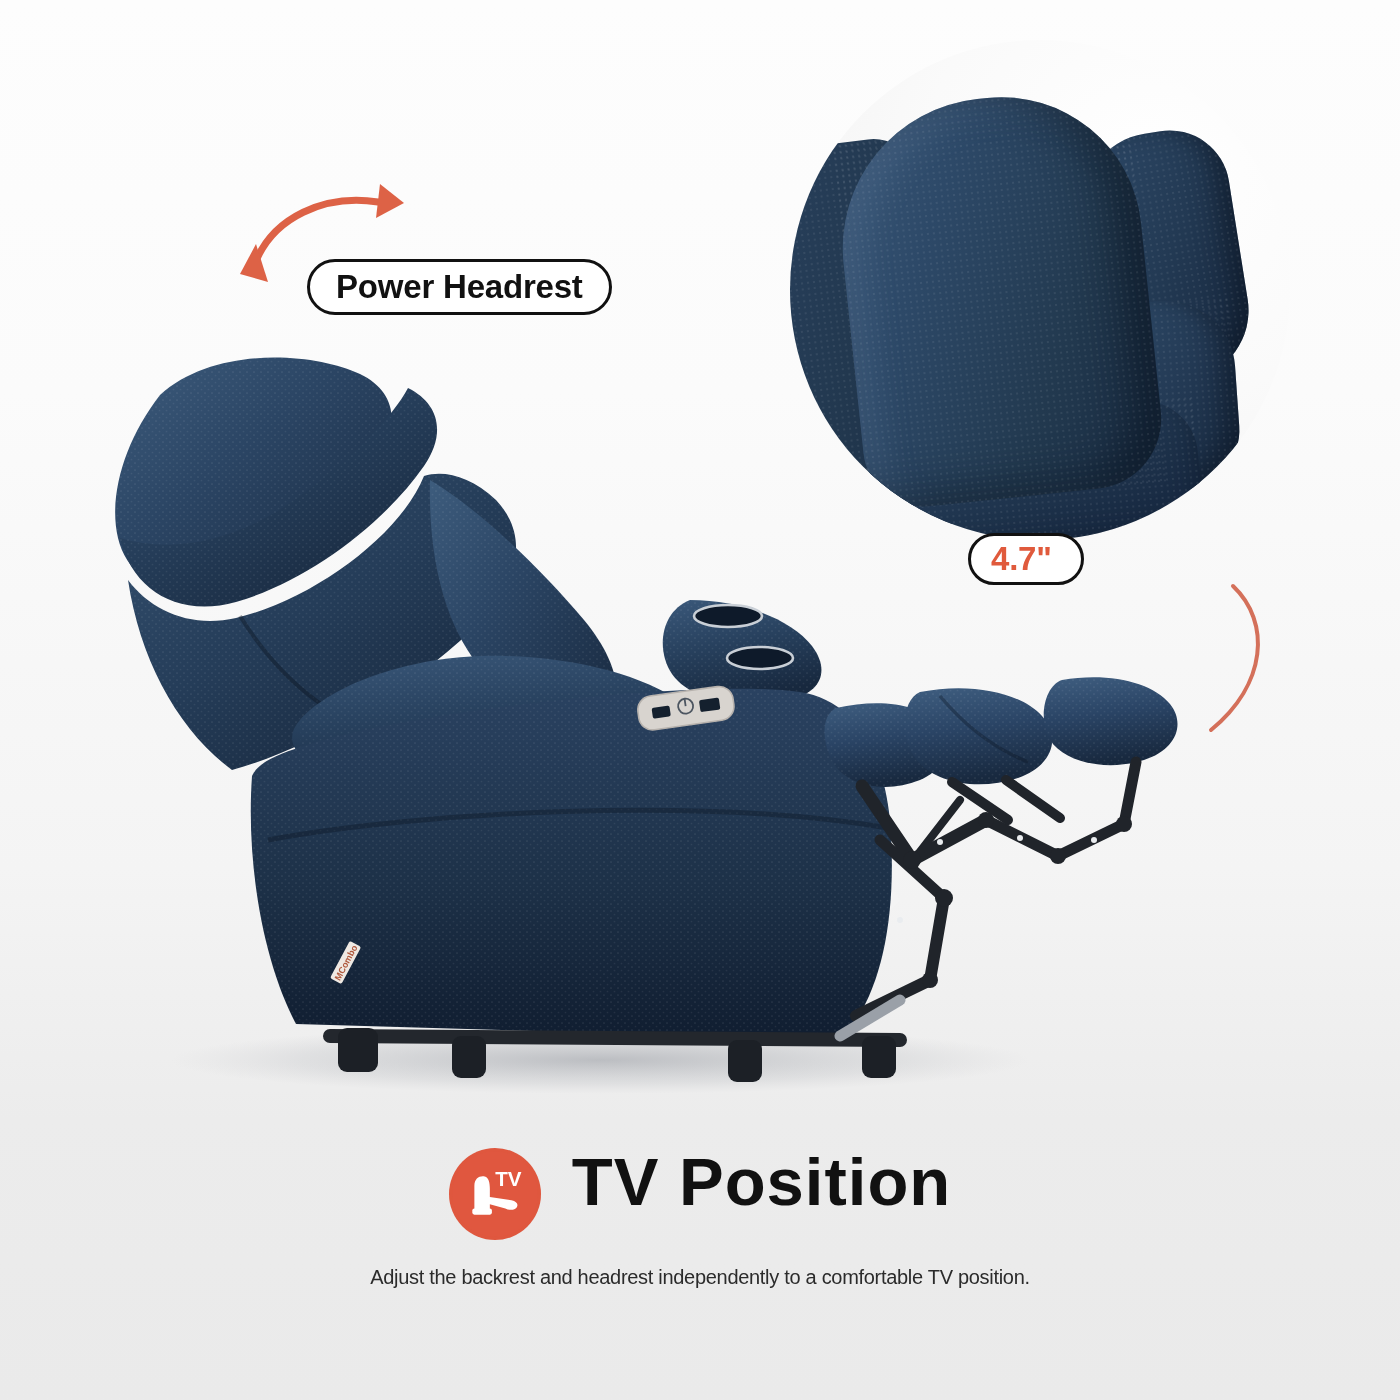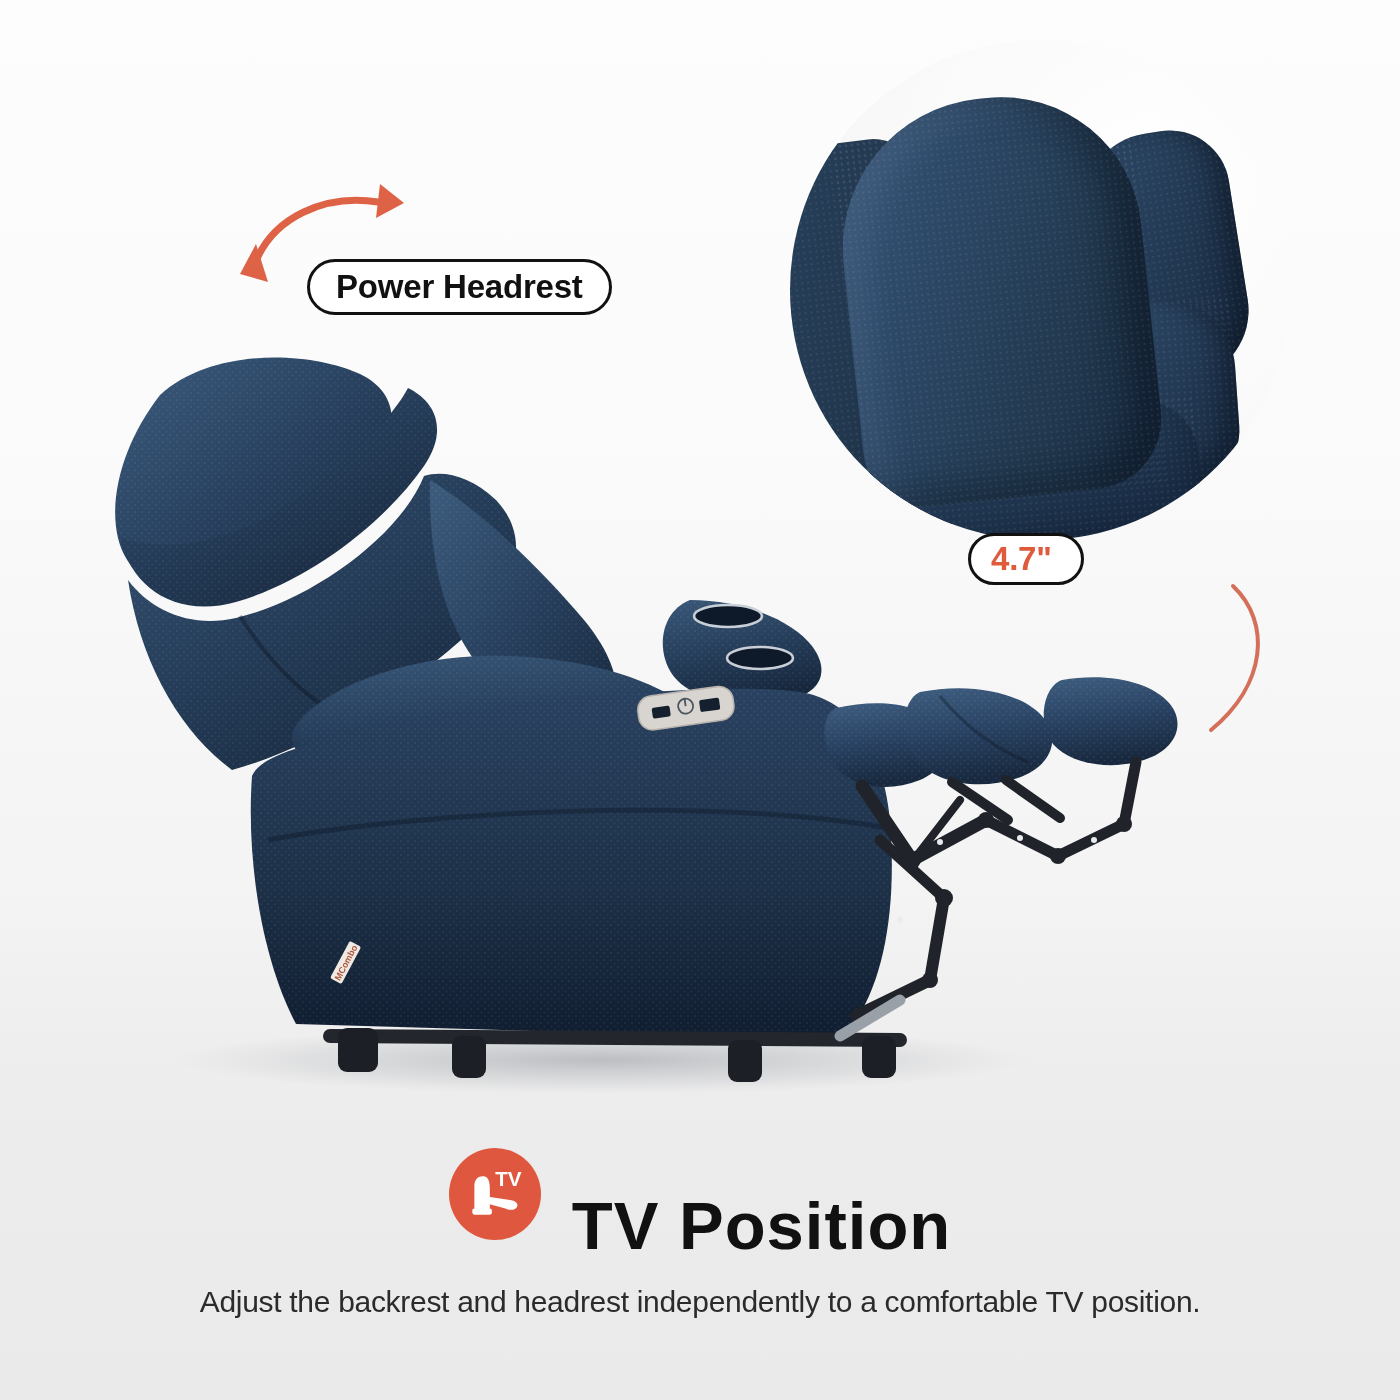--- a/index.html
+++ b/index.html
@@ -103,25 +103,25 @@
   #tv-badge {
     width:92px; height:92px; border-radius:50%;
     background:#e0573f;
     border:3px solid rgba(224,87,63,.34);
     position:relative;
     display:flex; align-items:center; justify-content:center;
     flex:0 0 auto;
   }
   #tv-title {
     font-size:67px; font-weight:bold; color:#111111;
-    letter-spacing:1px; line-height:1;margin-top:44px;
+    letter-spacing:1px; line-height:1;
   }
   #tv-sub {
     margin-top:26px;
-    font-size:30px; color:#2b2b2b; letter-spacing:-.3px;
+    font-size:20px; color:#2b2b2b; letter-spacing:-.3px;
   }
 </style>
 </head>
 <body>
 
 <div id="stage">
 
   <div id="inset-circle">
     <div class="inset-pad" id="ins-left">
         <div class="mesh"></div>

